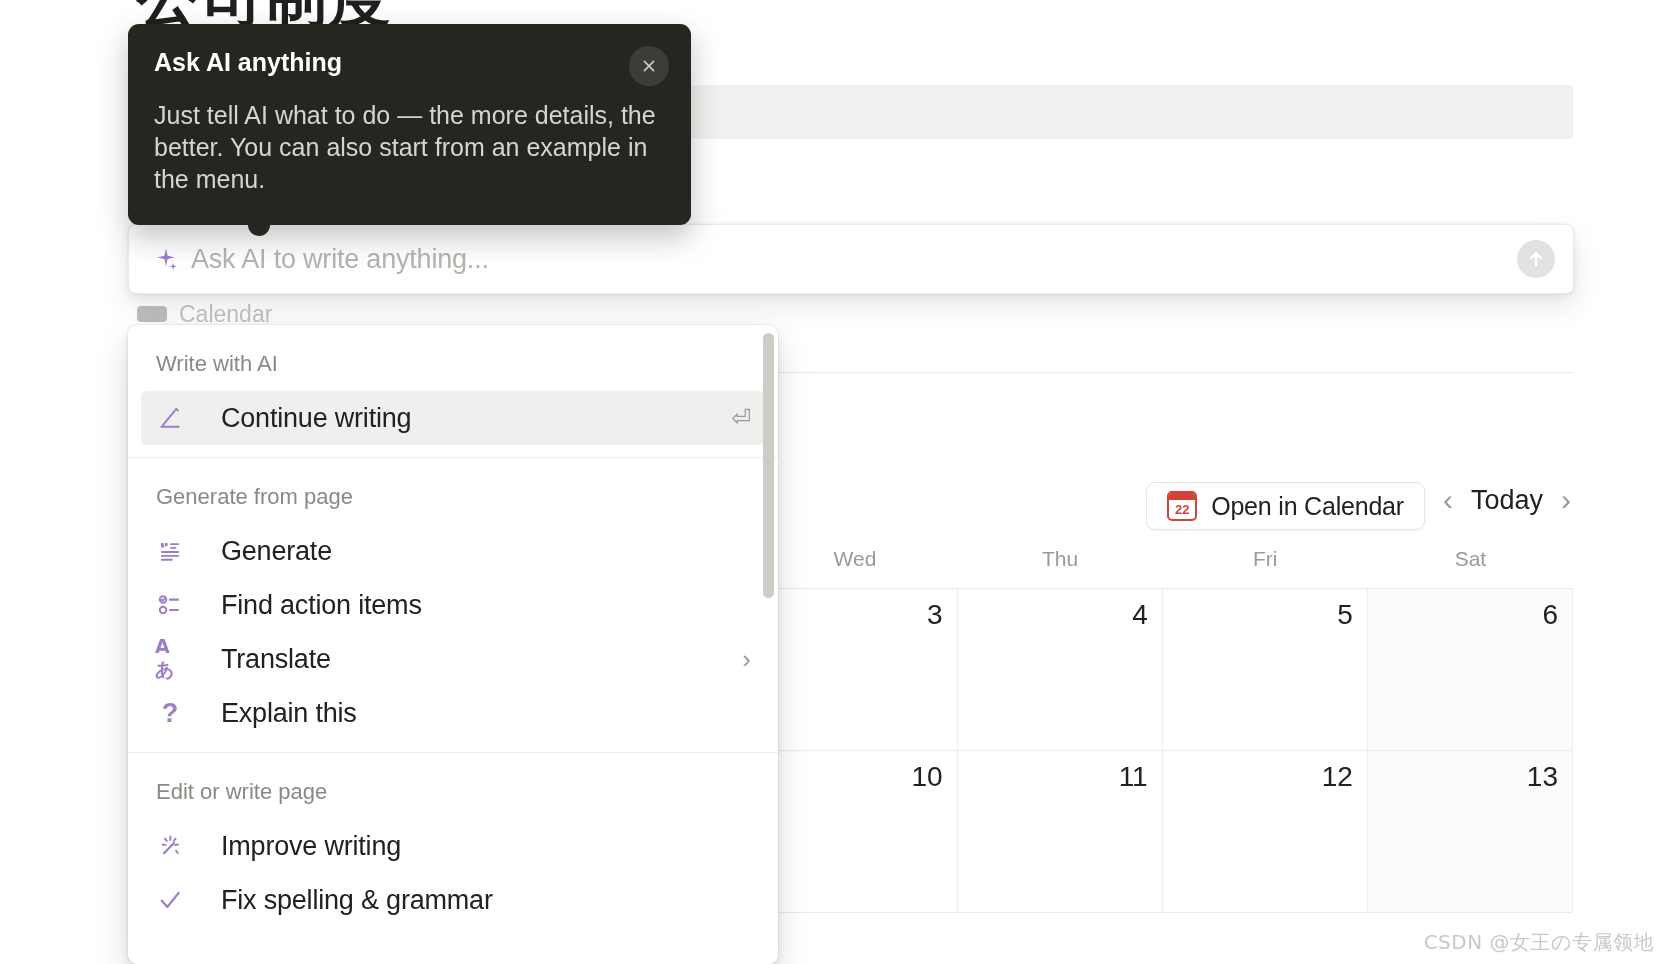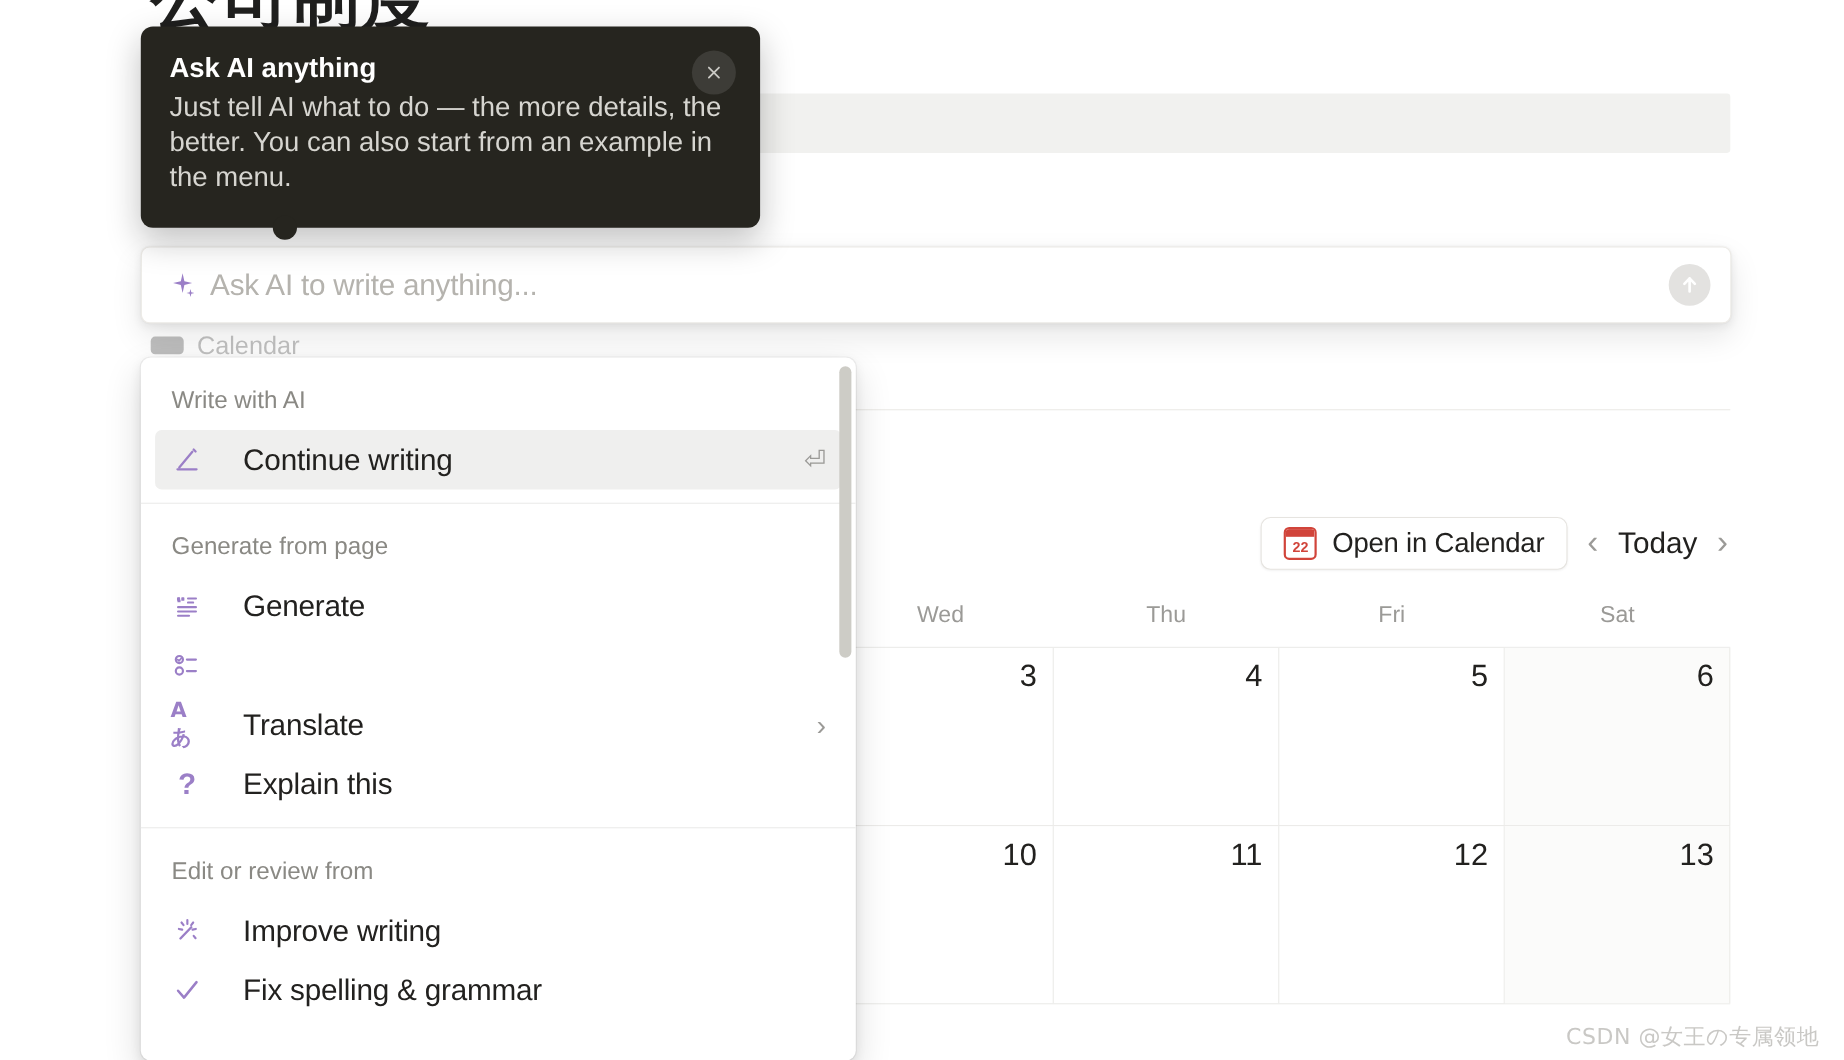--- a/index.html
+++ b/index.html
@@ -39,20 +39,21 @@
   .cal-toolbar {
     position:absolute; right:103px; top:470px;
     display:flex; align-items:center; gap:16px;
   }
   .open-cal-btn {
     display:flex; align-items:center; gap:14px;
     height:48px; padding:0 20px;
     background:#ffffff; border:1px solid #e6e4e0; border-radius:9px;
     box-shadow:0 1px 2px rgba(15,15,15,.05);
     cursor:pointer;
+    margin-top:12px;
   }
   .cal-glyph {
     width:30px; height:30px; border-radius:5px;
     border:2.5px solid #d1443a; background:#fff;
     display:flex; align-items:flex-end; justify-content:center;
     position:relative; overflow:hidden;
   }
   .cal-glyph::before{
     content:""; position:absolute; left:0; top:0; right:0; height:7px; background:#d1443a;
   }
@@ -126,21 +127,21 @@
     position:absolute; right:4px; top:8px; width:11px; height:265px;
     background:#cdccc6; border-radius:6px;
   }
 
   
   .coach {
     position:absolute; left:128px; top:24px; width:563px;
     background:#26251f; border-radius:11px; padding:24px 28px 30px 26px;
     box-shadow:0 12px 30px rgba(15,15,15,.25);
   }
-  .coach-title { font-size:25px; font-weight:700; color:#ffffff; margin-bottom:4px; }
+  .coach-title { font-size:25px; font-weight:700; color:#ffffff; margin-bottom:22px; }
   .coach-body { font-size:25px; line-height:1.28; color:#d6d5d0; }
   .coach-close {
     position:absolute; right:22px; top:22px; width:40px; height:40px;
     border-radius:50%; background:#3d3c37; display:flex;
     align-items:center; justify-content:center; cursor:pointer;
   }
   .coach-tail {
     position:absolute; left:120px; bottom:-11px;
     width:22px; height:22px; background:#26251f; border-radius:50%;
   }
@@ -262,36 +263,37 @@
         <div class="menu-item">
           <span class="menu-ico">
             <svg viewBox="0 0 24 24" width="26" height="26">
               <circle cx="5.6" cy="7" r="3" fill="none" stroke="#9b7fc7" stroke-width="1.8"></circle>
                 <path d="M4.2 7 L5.3 8.1 L7.2 5.9" stroke="#9b7fc7" stroke-width="1.5" fill="none" stroke-linecap="round" stroke-linejoin="round"></path>
                 <circle cx="5.6" cy="16.6" r="3" fill="none" stroke="#9b7fc7" stroke-width="1.8"></circle>
                 <rect x="11" y="6.1" width="9.4" height="1.9" rx=".95" fill="#9b7fc7"></rect>
                 <rect x="11" y="15.7" width="9.4" height="1.9" rx=".95" fill="#9b7fc7"></rect>
             </svg>
           </span>
+          <span class="menu-label">Find action items</span>
         </div>
         <div class="menu-item">
           <span class="menu-ico">
             <span style="font-size:19px;font-weight:700;color:#9b7fc7;letter-spacing:-1px;font-family:'DejaVu Sans',sans-serif;">Aあ</span>
           </span>
           <span class="menu-label">Translate</span>
           <span class="menu-chevron">›</span>
         </div>
         <div class="menu-item">
           <span class="menu-ico">
             <span style="font-size:27px;font-weight:700;color:#9b7fc7;font-family:'Liberation Sans',sans-serif;">?</span>
           </span>
           <span class="menu-label">Explain this</span>
         </div>
         <div class="menu-div"></div>
-        <div class="menu-section-label">Edit or review from</div>
+        <div class="menu-section-label">Edit or write page</div>
         <div class="menu-item">
           <span class="menu-ico">
             <svg viewBox="0 0 24 24" width="26" height="26">
               <path d="M6.5 18.6 L15.6 9.2" stroke="#9b7fc7" stroke-width="2" stroke-linecap="round"></path>
                 <path d="M12.3 3.2 v3.3 M12.3 3.2 v3.3" stroke="#9b7fc7" stroke-width="1.8" stroke-linecap="round"></path>
                 <path d="M7.4 5.2 L9.1 7.4" stroke="#9b7fc7" stroke-width="1.8" stroke-linecap="round"></path>
                 <path d="M17.2 5.2 L15.5 7.4" stroke="#9b7fc7" stroke-width="1.8" stroke-linecap="round"></path>
                 <path d="M5.2 10.6 L8 11.2" stroke="#9b7fc7" stroke-width="1.8" stroke-linecap="round"></path>
                 <path d="M19.4 10.6 L16.6 11.2" stroke="#9b7fc7" stroke-width="1.8" stroke-linecap="round"></path>
                 <path d="M17.6 16.4 L19.2 18.4" stroke="#9b7fc7" stroke-width="1.8" stroke-linecap="round"></path>

